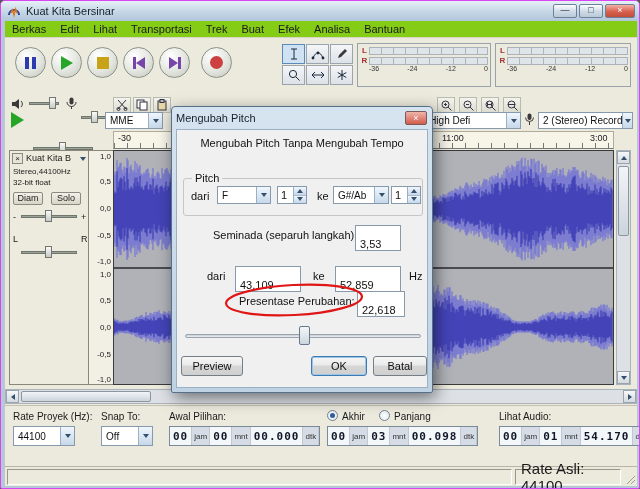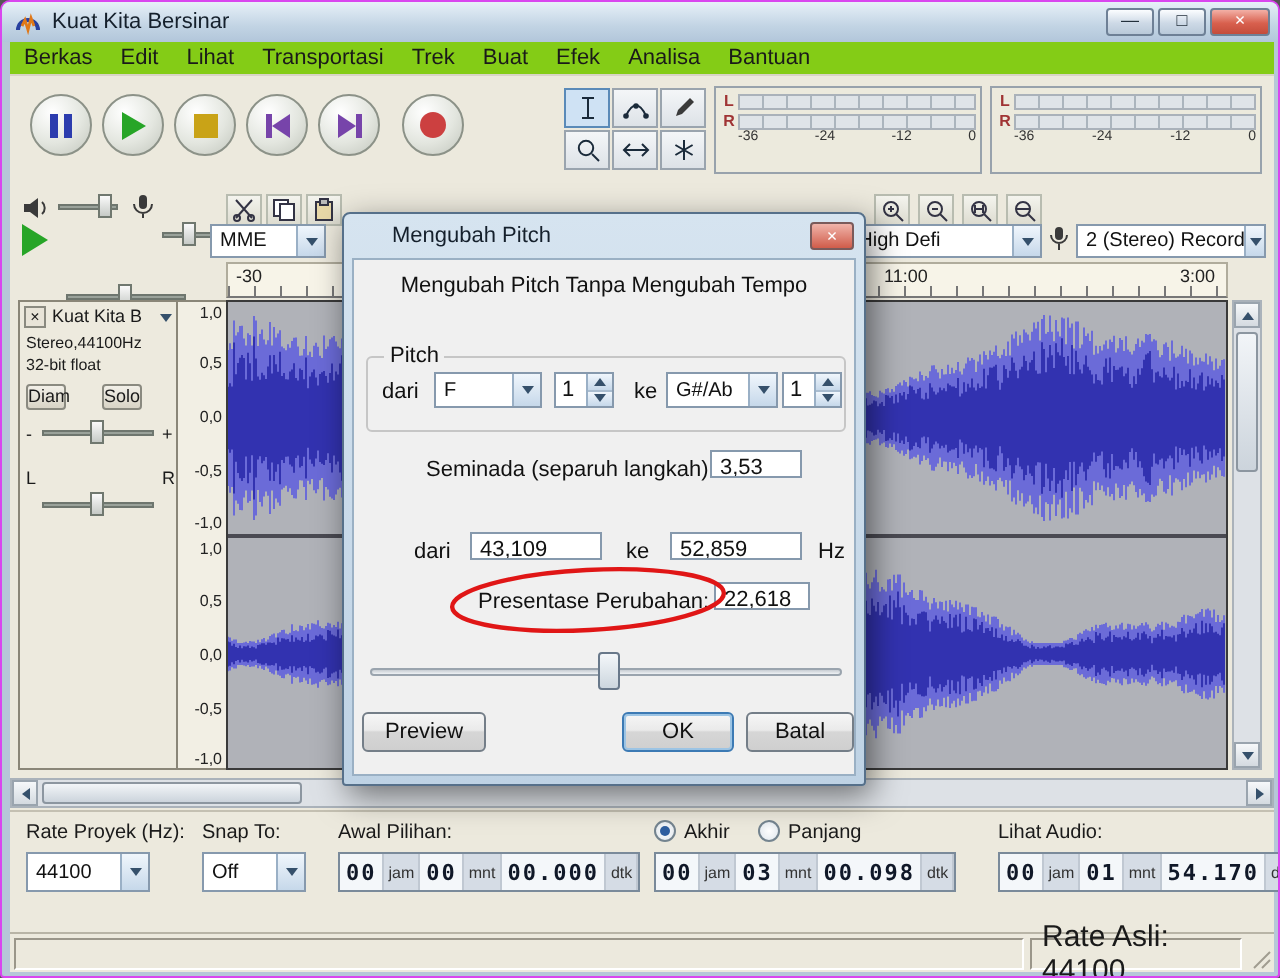--- a/index.html
+++ b/index.html
@@ -46,21 +46,21 @@
 .combo .sp{flex:1}
 .combo .da{width:14px;align-self:stretch;background:linear-gradient(#f0f6fc,#c6d8ea);border-left:1px solid #9ab0c6;
   display:flex;align-items:center;justify-content:center}
 .caret{width:0;height:0;border-left:3px solid transparent;border-right:3px solid transparent;border-top:4px solid #35506b}
 
 .ruler{left:112px;top:130px;width:501px;height:18px;background:#f7f4e8;border:1px solid #b0ac9c;border-bottom:1px solid #777}
 .rlabel{position:absolute;top:1px;font-size:9px;color:#222}
 .rticks{position:absolute;left:0;bottom:0;width:100%;height:5px;
   background:repeating-linear-gradient(90deg,#777 0 1px,transparent 1px 13px)}
 .panel{left:8px;top:149px;width:80px;height:235px;background:#edeade;border:1px solid #8a8678;font-size:9px;color:#1a1a1a}
-.pbtn{position:absolute;width:20px;height:13px;border:1px solid #8a8a80;border-radius:2px;
+.pbtn{position:absolute;width:30px;height:13px;border:1px solid #8a8a80;border-radius:2px;
   background:linear-gradient(#f2f0e8,#d8d4c6);font-size:9px;text-align:center;line-height:11px}
 .vruler{left:88px;top:149px;width:24px;height:235px;background:#f2efe4;border-top:1px solid #8a8678;border-bottom:1px solid #8a8678}
 .vnum{position:absolute;right:2px;font-size:8px;color:#222}
 .wavewrap{left:112px;top:149px;width:501px;height:235px;background:#b0b2b8;border:1px solid #3a3a3a;overflow:hidden}
 .chdiv{position:absolute;left:0;top:116px;width:100%;height:2px;background:#4a4a52}
 
 .vscroll{left:615px;top:149px;width:15px;height:235px;background:#dde1e6;border:1px solid #aab2ba}
 .hscroll{left:4px;top:388px;width:632px;height:15px;background:#dde1e6;border:1px solid #aab2ba}
 .sbtn{position:absolute;background:linear-gradient(#f6f8fa,#d4dae0);border:1px solid #9aa4ae;
   display:flex;align-items:center;justify-content:center}
@@ -81,28 +81,28 @@
   background:radial-gradient(#ffffff,#dfe6ec);vertical-align:-2px;margin-right:3px}
 .radio.sel::after{content:"";display:block;width:5px;height:5px;border-radius:50%;background:#2f5fa0;margin:2px}
 
 .statusbar{left:4px;top:465px;width:632px;height:20px;background:#ece9dd;border-top:1px solid #b8b4a6;font-size:15px;color:#1a1a1a}
 .spanel{position:absolute;top:2px;height:16px;border:1px solid;border-color:#9a968a #fff #fff #9a968a;
   display:flex;align-items:center;padding:0 5px}
 
 .dialog{left:170px;top:105px;width:262px;height:287px;background:linear-gradient(#d6e4f0,#bed2e4);
   border:1px solid #56708a;border-radius:4px 4px 2px 2px;box-shadow:3px 5px 16px rgba(0,0,0,.5);z-index:30}
 .dlg-title{position:absolute;left:0;top:0;right:0;height:22px;display:flex;align-items:center;
-  padding:0 24px;font-size:11px;color:#15202c}
+  padding:0 4px;font-size:11px;color:#15202c}
 .dlg-close{position:absolute;right:5px;top:4px;width:22px;height:14px;border:1px solid #7a5a5a;border-radius:2px;
   background:linear-gradient(#f0b4aa,#d05c4a);color:#fff;font-size:9px;line-height:12px;text-align:center}
 .dlg-content{position:absolute;left:4px;right:4px;top:22px;bottom:4px;background:#f0f0f0;border:1px solid #9ab0c4;font-size:11px;color:#111}
 .ctr{position:absolute;left:0;width:100%;text-align:center}
 .group{position:absolute;border:1px solid #c6c6c6;border-radius:3px}
 .glabel{position:absolute;top:-7px;left:8px;background:#f0f0f0;padding:0 3px;font-size:11px}
-.tinput{position:absolute;height:14px;border:1px solid #8699ad;background:#fff;font-size:11px;padding:2px 4px;overflow:hidden}
+.tinput{position:absolute;height:25px;border:1px solid #8699ad;background:#fff;font-size:11px;padding:12px 4px;overflow:hidden}
 .spin{position:absolute;display:flex;height:18px;border:1px solid #8699ad;background:#fff}
 .spin .sval{flex:1;padding:2px 3px;font-size:11px}
 .spin .ud{width:13px;display:flex;flex-direction:column;border-left:1px solid #9ab0c6}
 .spin .ud div{flex:1;background:linear-gradient(#f0f6fc,#c6d8ea);display:flex;align-items:center;justify-content:center}
 .spin .ud .u{border-bottom:1px solid #aabdd0}
 .btn{position:absolute;height:20px;border:1px solid #747e88;border-radius:3px;font-size:11px;color:#111;
   background:linear-gradient(#f6f6f6,#eaeaea 45%,#d6d6d6 50%,#cfcfcf);display:flex;align-items:center;justify-content:center}
 .btn.default{border-color:#3c7ab4;box-shadow:0 0 0 1px #9cc4e4 inset}
 .hgroove{position:absolute;height:4px;background:linear-gradient(#c8cdd3,#eef1f4);border:1px solid #9aa4ae;border-radius:2px}
 .hthumb{position:absolute;width:11px;height:19px;background:linear-gradient(#f4f7fa,#ccd6de);border:1px solid #68788a;border-radius:2px}

